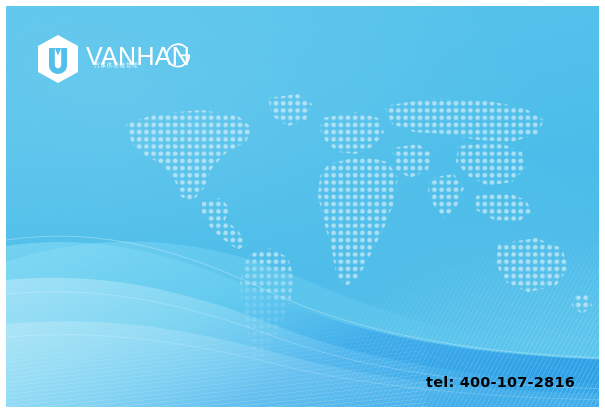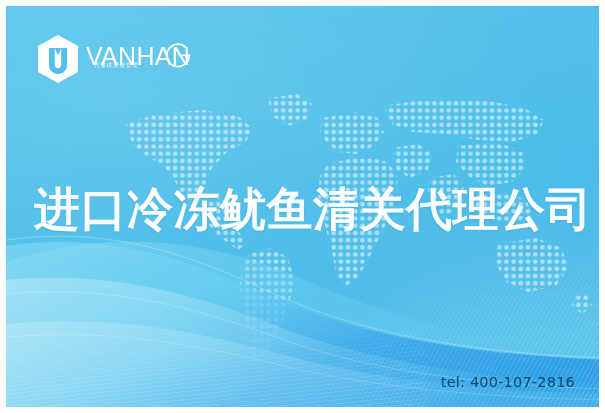--- a/index.html
+++ b/index.html
@@ -169,24 +169,24 @@
     font-family: "DejaVu Sans", "Liberation Sans", sans-serif;
     white-space: nowrap;
     text-shadow: 0 1px 2px rgba(30,120,170,0.18);
   }
 
   
   .phone {
     position: absolute;
     right: 24px;
     bottom: 18px;
-    color: #0c4a6e;
+    color: #000000;
     font-size: 14.5px;
     line-height: 1;
-    font-weight: 400;
+    font-weight: 700;
     letter-spacing: 0.2px;
     font-family: "DejaVu Sans", "Liberation Sans", sans-serif;
     white-space: nowrap;
     margin-top: 29px;
   }
 </style>
 </head>
 <body>
 
 <div id="banner">
@@ -296,18 +296,17 @@
 
       <div class="logo-word">
         <span class="logo-word-main">VANHAN</span>
         <svg class="logo-word-g" viewBox="0 0 30 30" xmlns="http://www.w3.org/2000/svg">
           <path d="M22.8,7.4 A11.2,11.2 0 1 0 26.2,15.4 L15.6,15.4" fill="none" stroke="#ffffff" stroke-width="1.7" stroke-linecap="butt"></path>
         </svg>
         <span class="logo-sub">万享供应链管理</span>
       </div>
     </div>
 
-    <div class="headline">进口冷冻鱿鱼清关代理公司</div>
 
     <div class="phone">tel: 400-107-2816</div>
 
   </div>
 </div>
 
 </body></html>

